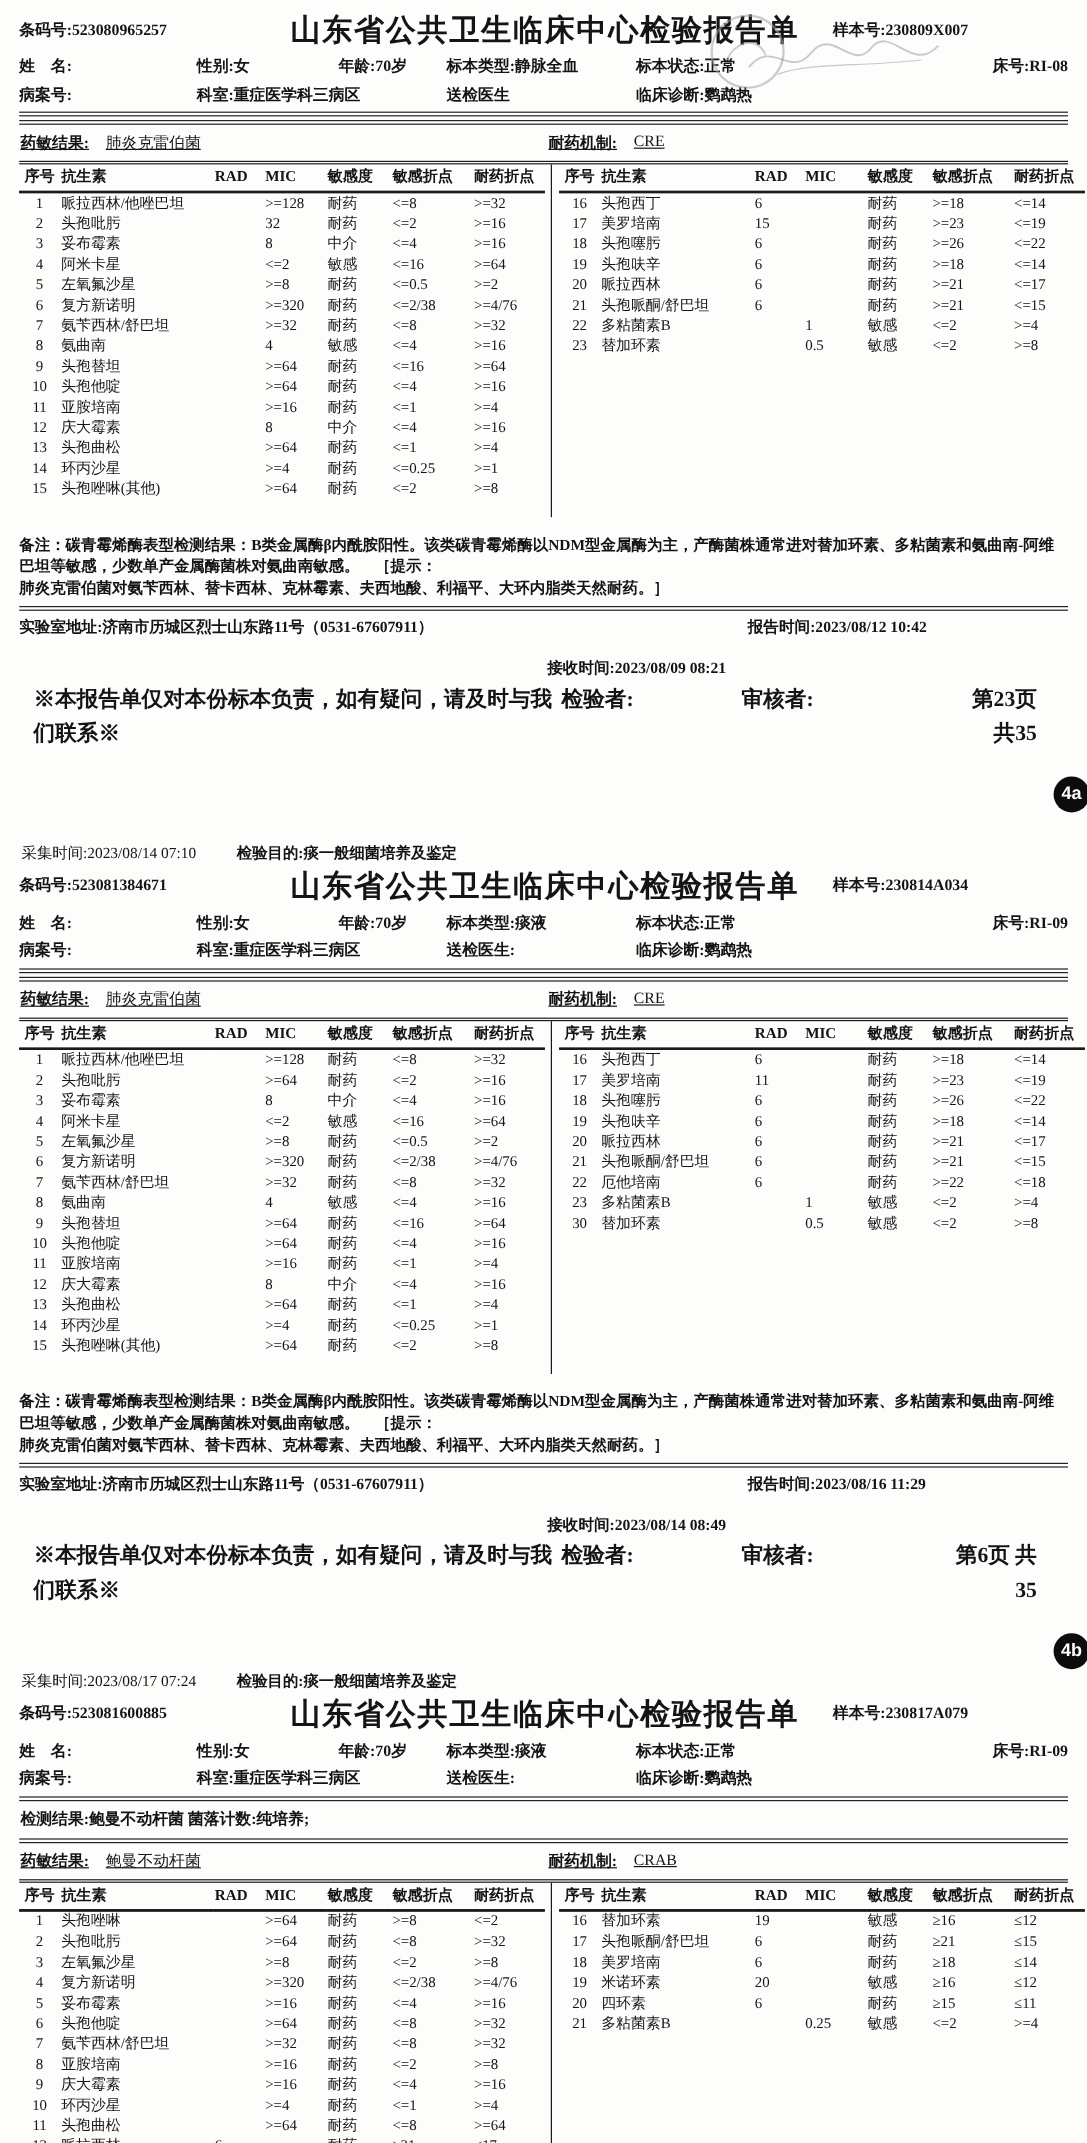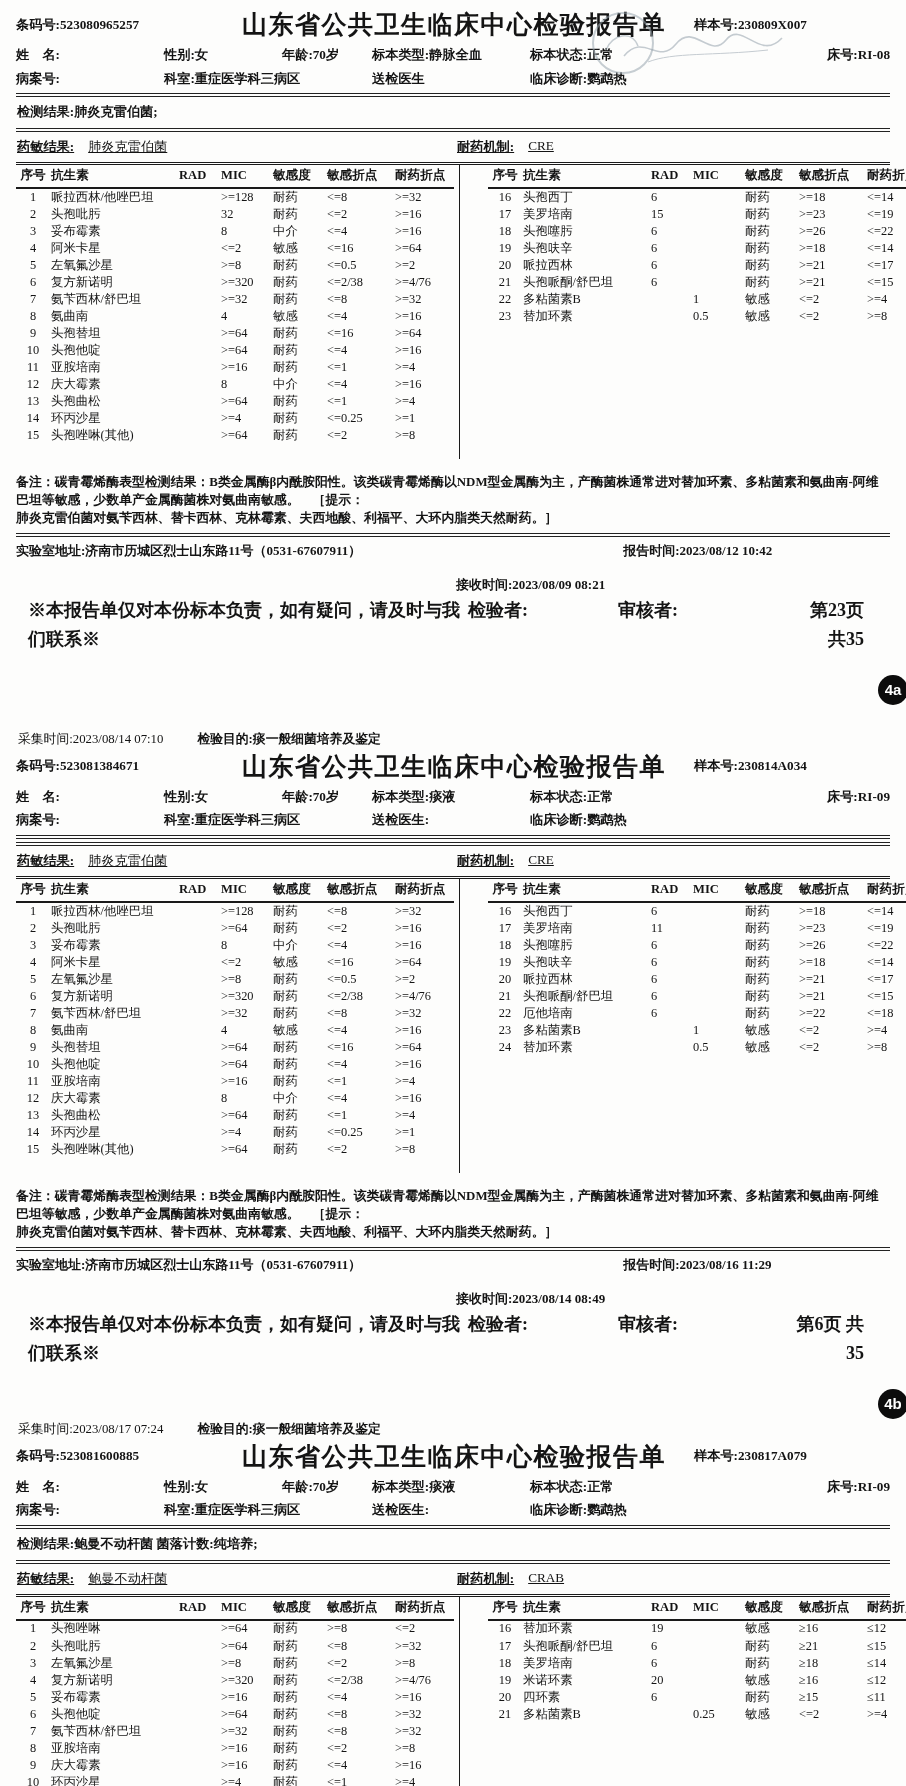--- a/index.html
+++ b/index.html
@@ -24,21 +24,21 @@
     font-size:13.2px;line-height:1.78;margin-top:2px;font-weight:bold;}
   .info-grid .right{text-align:right;}
 
   .rule{height:2px;border-top:1.5px solid #222;border-bottom:1.5px solid #222;margin:3px 0;}
   .result-line{font-weight:bold;font-size:13.2px;padding:3px 0 4px 1px;}
   .suscept-row{display:flex;font-size:13.2px;padding:3px 0 4px 1px;text-decoration:underline;}
   .suscept-row .half-l{width:440px;display:flex;}
   .suscept-row .lab{font-weight:bold;}
   .suscept-row .val{margin-left:14px;}
 
-  .tables{display:flex;border-top:3px double #1a1a1a;margin-top:2px;gap:22px;}
+  .tables{display:flex;border-top:3px double #1a1a1a;margin-top:2px;}
   .tbl-half{width:50%;}
   .tbl-half.left{border-right:1.5px solid #1a1a1a;padding-right:6px;}
   .tbl-half.right{padding-left:6px;}
   table{border-collapse:collapse;width:100%;table-layout:fixed;}
   th{font-weight:bold;text-align:left;font-size:12.6px;border-bottom:2.5px solid #1a1a1a;padding:2px 1px 3px 1px;white-space:nowrap;}
   td{font-size:12.4px;padding:0.6px 1px;white-space:nowrap;overflow:hidden;}
   .c0{width:32px;text-align:center;}
   .c1{width:126px;}
   .c2{width:40px;}
   .c3{width:50px;}
@@ -102,21 +102,20 @@
       <span>标本状态:正常</span>
       <span class="right">床号:RI-08</span>
       <span>病案号:</span>
       <span style="grid-column:span 2;">科室:重症医学科三病区</span>
       <span>送检医生</span>
       <span>临床诊断:鹦鹉热</span>
       <span></span>
     </div>
 
     <div class="rule"></div>
-    <div class="result-line">检测结果:肺炎克雷伯菌;</div>
     <div class="rule"></div>
 
     <div class="suscept-row">
       <span class="half-l">
         <span class="lab">药敏结果:</span>
         <span class="val">肺炎克雷伯菌</span>
       </span>
       <span class="lab">耐药机制:</span>
       <span class="val">CRE</span>
     </div>
@@ -660,21 +659,21 @@
               <tr>
                 <td class="c0">23</td>
                 <td class="c1">多粘菌素B</td>
                 <td class="c2"></td>
                 <td class="c3">1</td>
                 <td class="c4">敏感</td>
                 <td class="c5">&lt;=2</td>
                 <td class="c6">&gt;=4</td>
               </tr>
               <tr>
-                <td class="c0">24</td>
+                <td class="c0">30</td>
                 <td class="c1">替加环素</td>
                 <td class="c2"></td>
                 <td class="c3">0.5</td>
                 <td class="c4">敏感</td>
                 <td class="c5">&lt;=2</td>
                 <td class="c6">&gt;=8</td>
               </tr>
             </tbody>
         </table>
       </div>

